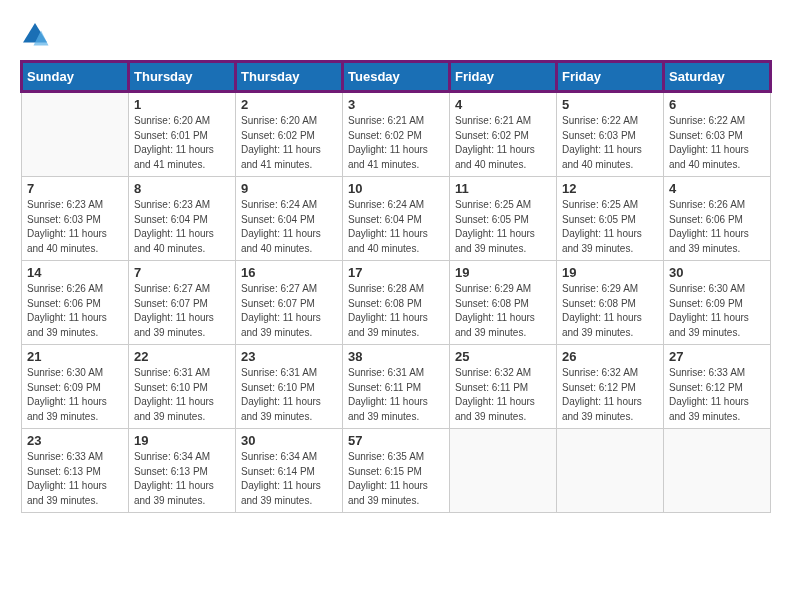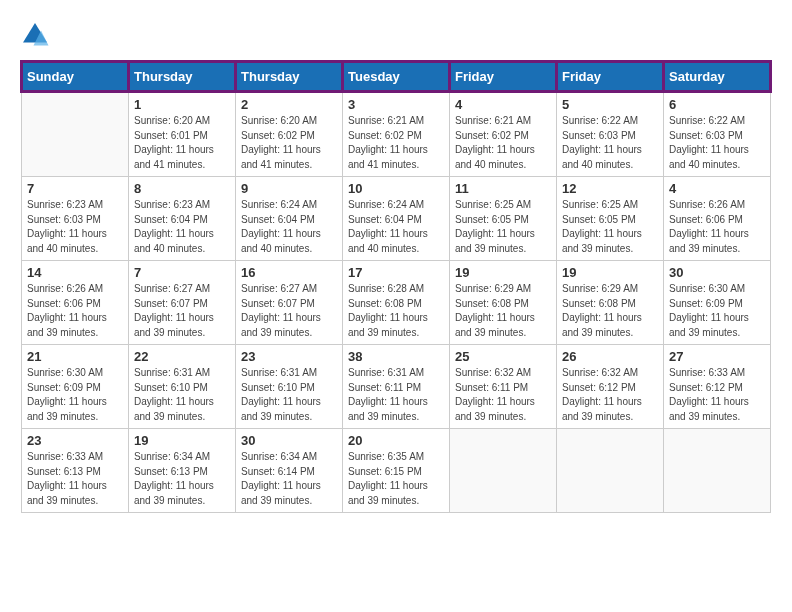--- a/index.html
+++ b/index.html
@@ -307,21 +307,21 @@
 Sunset: 6:13 PM
 Daylight: 11 hours and 39 minutes.</div>
         </td>
         <td>
           <span class="day-number">30</span>
           <div class="day-info" style="white-space: pre-line;">Sunrise: 6:34 AM
 Sunset: 6:14 PM
 Daylight: 11 hours and 39 minutes.</div>
         </td>
         <td>
-          <span class="day-number">20</span>
+          <span class="day-number">57</span>
           <div class="day-info" style="white-space: pre-line;">Sunrise: 6:35 AM
 Sunset: 6:15 PM
 Daylight: 11 hours and 39 minutes.</div>
         </td>
         <td class="empty"></td>
         <td class="empty"></td>
         <td class="empty"></td>
       </tr>
     </tbody>
 </table>

